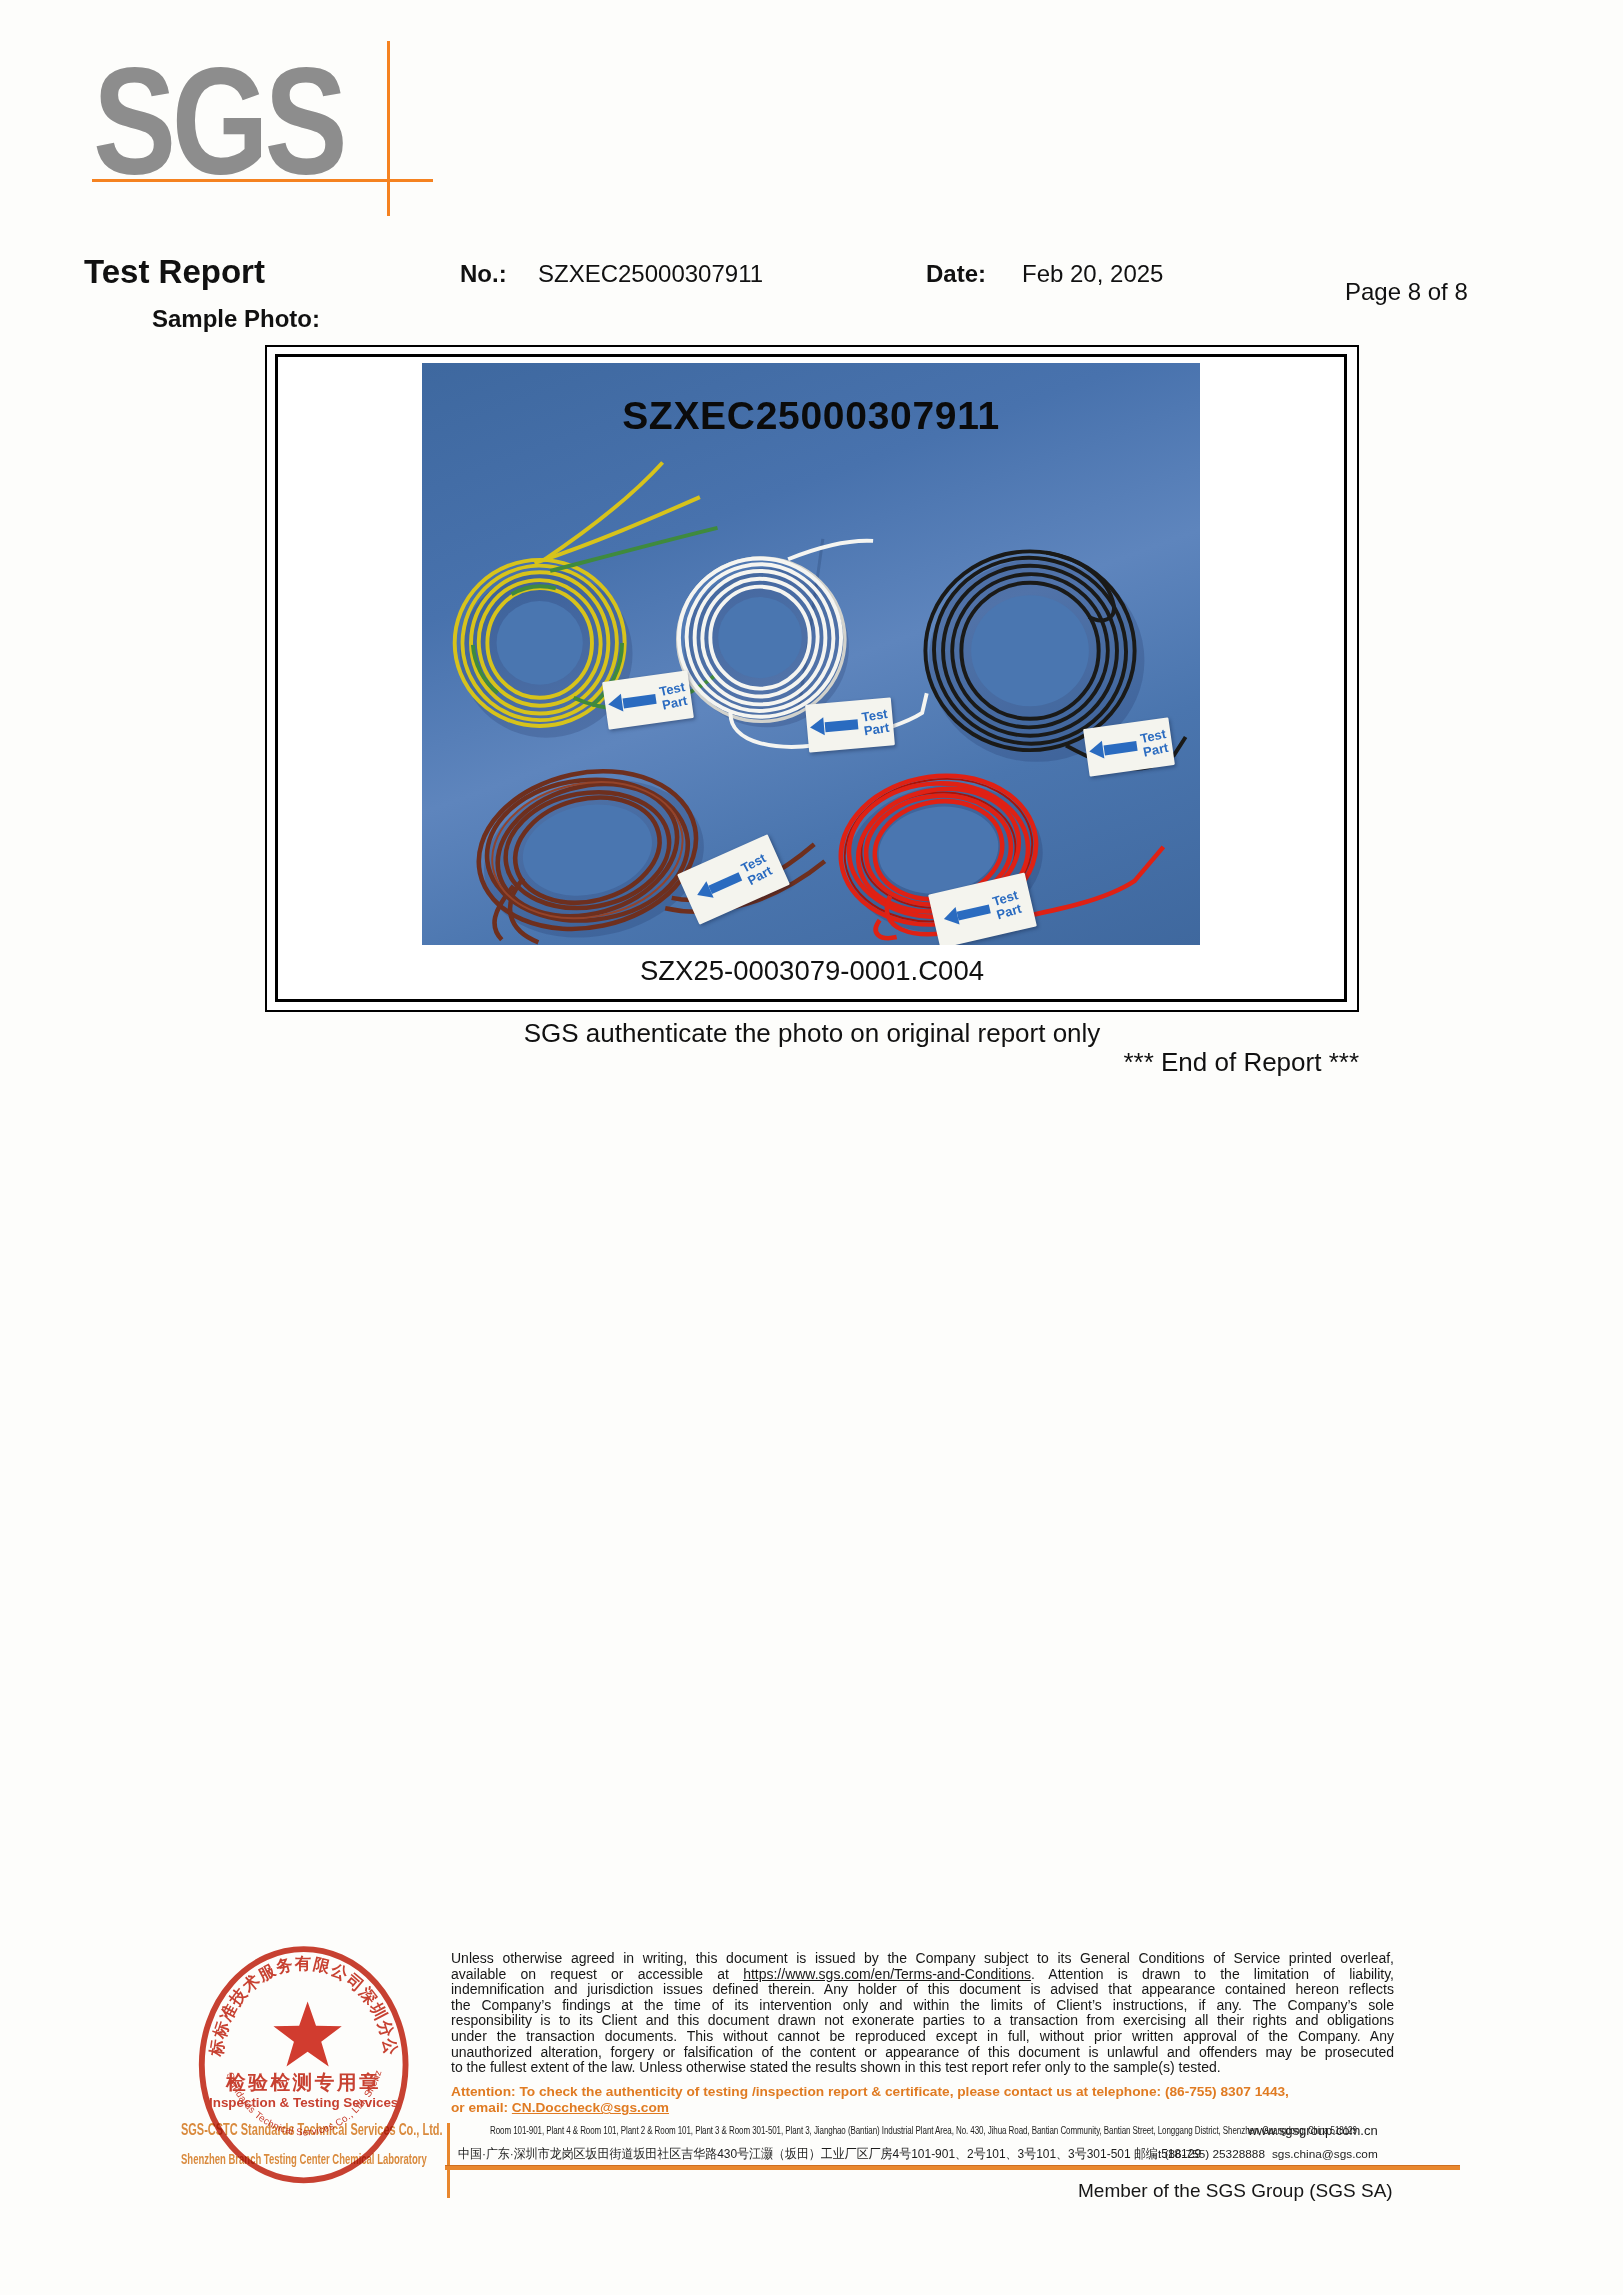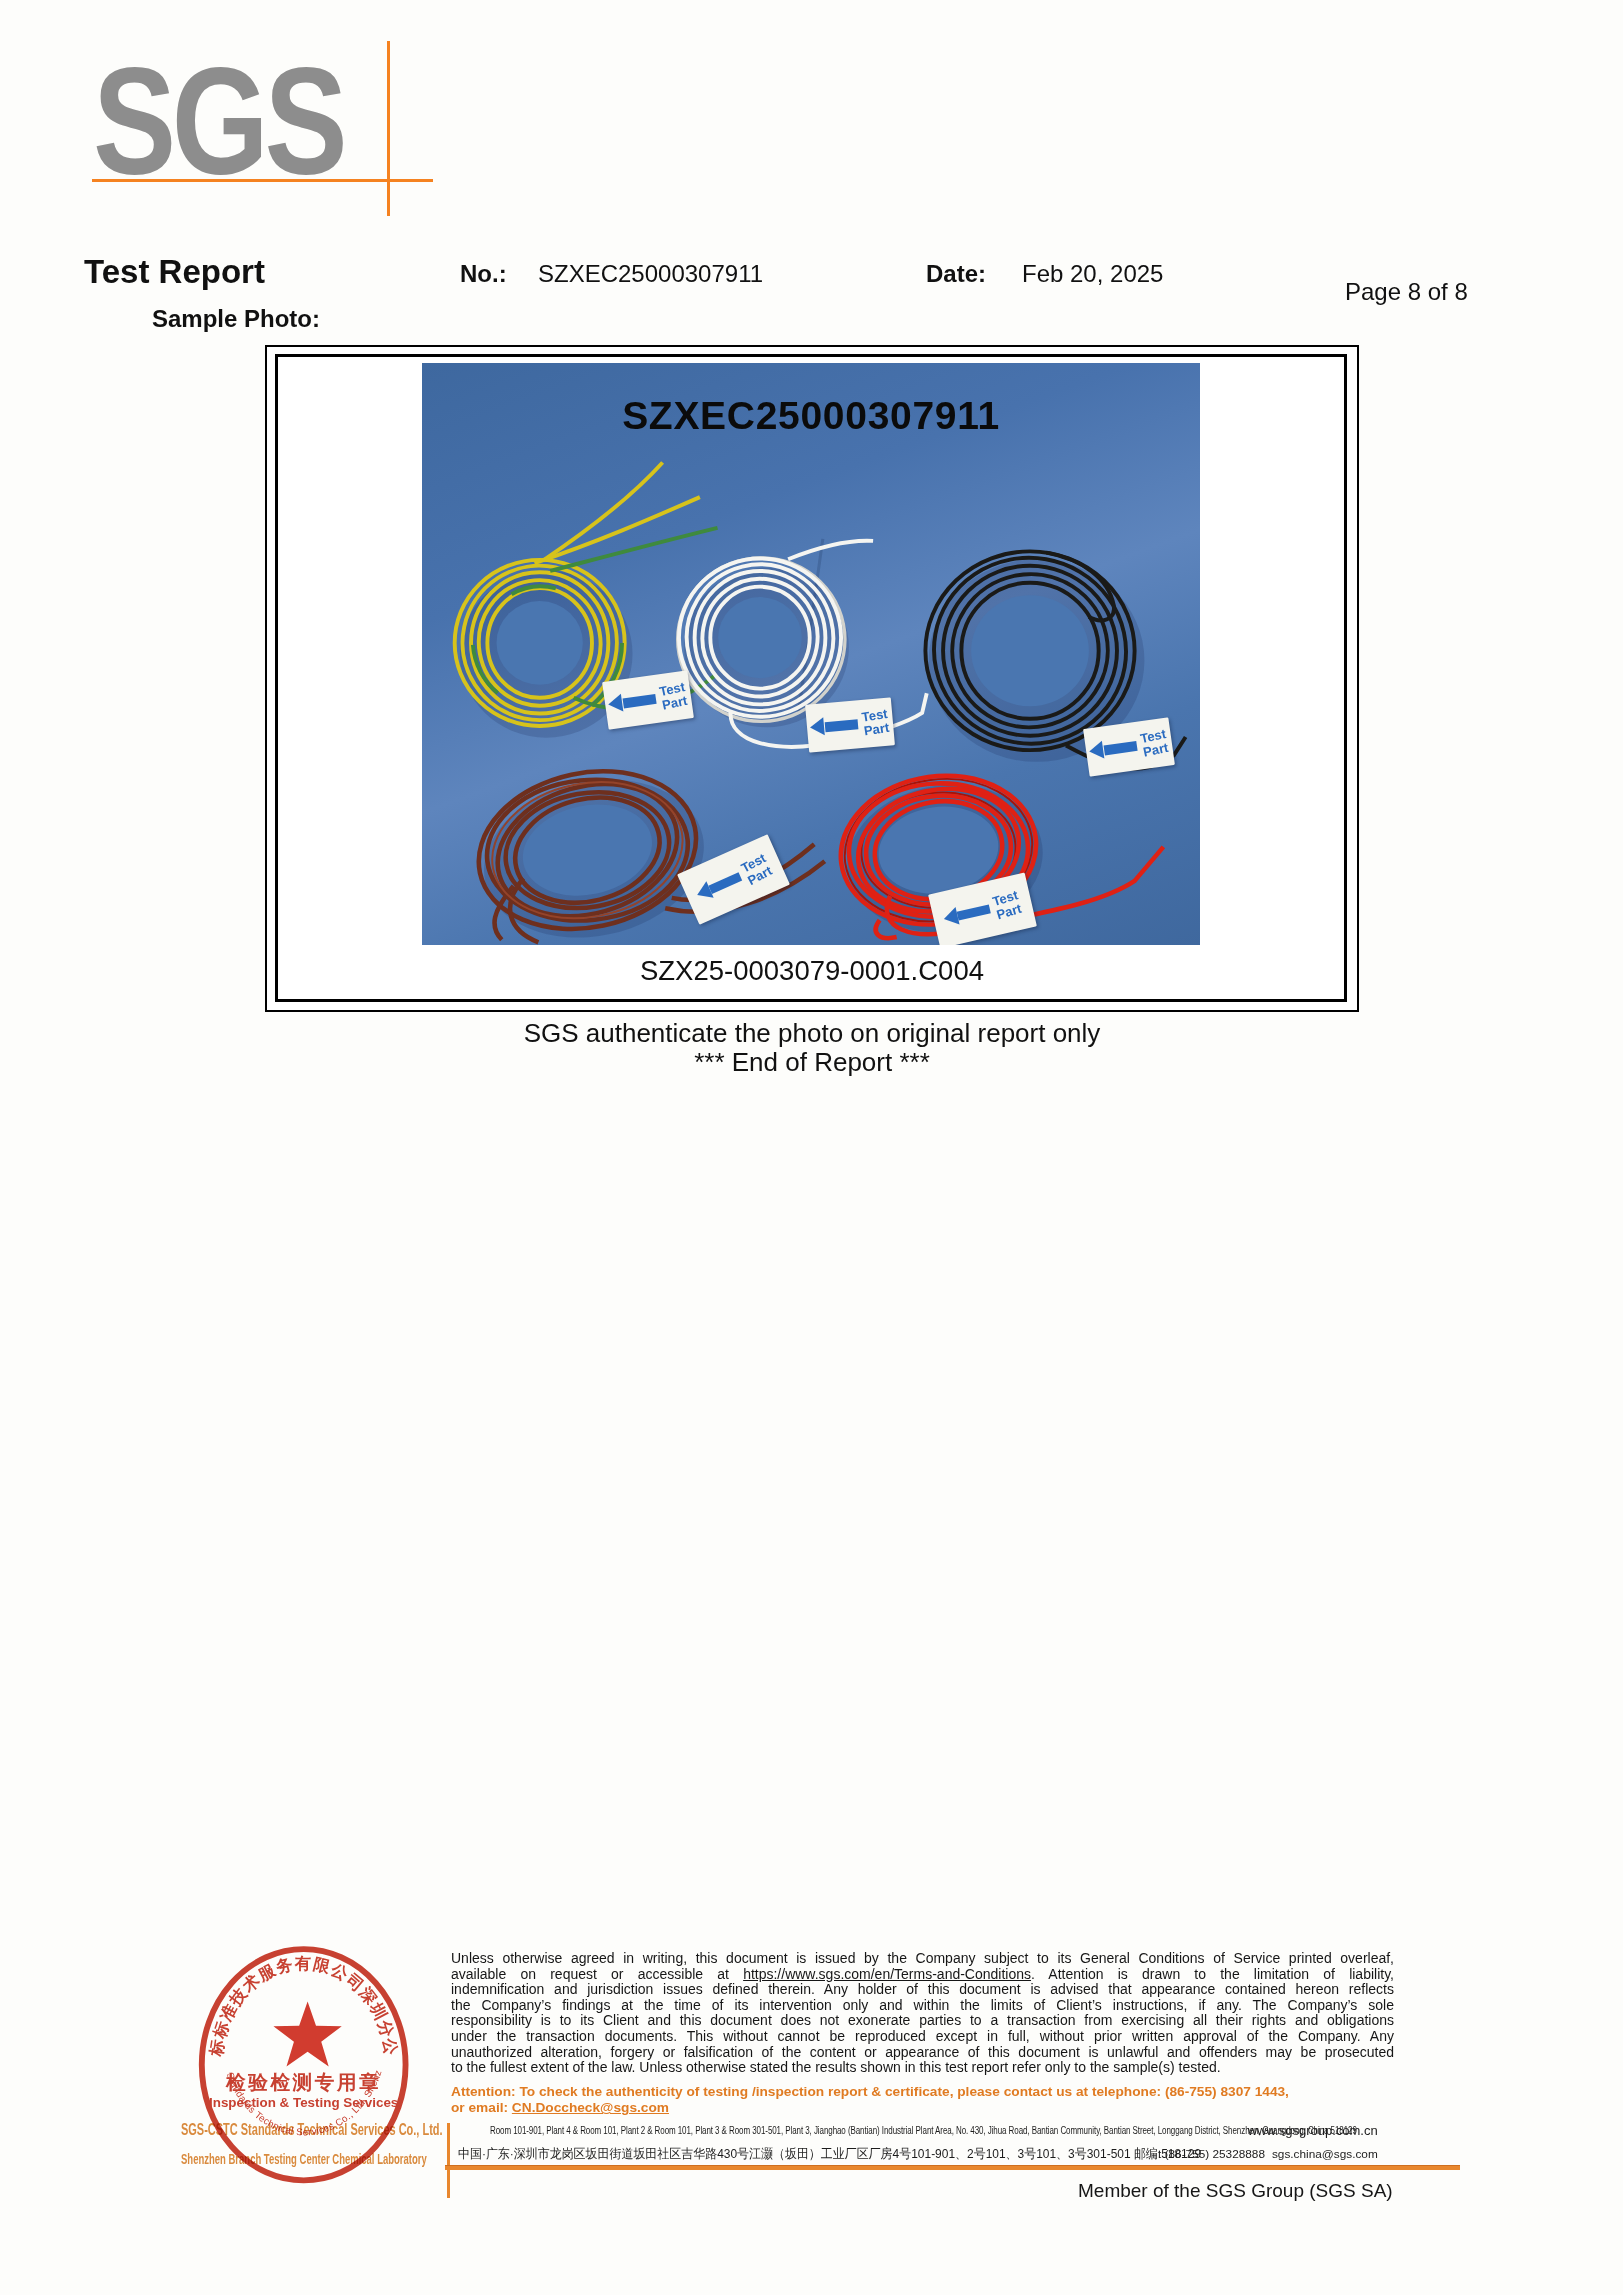--- a/index.html
+++ b/index.html
@@ -37,21 +37,21 @@
   .photo{
     left:422px; top:363px; width:778px; height:582px; overflow:hidden;
     background:linear-gradient(160deg,#3e689f 0%,#4872ad 30%,#5e85bd 52%,#4a75ae 72%,#3f689e 100%);
   }
   .photo-title{ left:0; top:31px; width:100%; text-align:center; font-size:39px; font-weight:bold; color:#0b0b0b; letter-spacing:0.7px; }
   .crease{ left:387px; top:175px; width:2.6px; height:177px; background:rgba(25,45,85,0.22); transform:rotate(8deg); }
 
   .caption{ left:265px; top:955px; width:1094px; text-align:center; font-size:27.5px; color:#111; }
 
   .auth-line{ left:265px; top:1018px; width:1094px; text-align:center; font-size:26px; }
-  .end-line{ left:265px; top:1047px; width:1094px; text-align:center; font-size:26px; }
+  .end-line{ left:265px; top:1047px; width:1094px; text-align:right; font-size:26px; }
 
   
   .tp-label{
     position:absolute; background:#f4f4ee; border-radius:1.3px;
     box-shadow:1.3px 2px 3.9px rgba(10,20,50,.35);
     display:flex; align-items:center; justify-content:center; gap:5.2px;
   }
   .tp-sm{ width:86px; height:48px; }
   .tp-lg{ width:99px; height:55px; }
   .tp-arrow{ position:relative; width:33px; height:9.2px; background:#2a6bc0; margin-left:13px; }
@@ -257,21 +257,21 @@
     <text fill="#c5301f" font-size="15" letter-spacing="0.5">
       <textPath href="#arcBottom" startOffset="50%" text-anchor="middle">SGS-CSTC Standards Technical Services Co., Ltd. Shenzhen Branch</textPath>
     </text>
   </svg>
 
   <div class="abs legal">
     <div class="legal-line">Unless otherwise agreed in writing, this document is issued by the Company subject to its General Conditions of Service printed overleaf,</div>
     <div class="legal-line"><span>available on request or accessible at </span><span class="ulined">https://www.sgs.com/en/Terms-and-Conditions</span><span>. Attention is drawn to the limitation of liability,</span></div>
     <div class="legal-line">indemnification and jurisdiction issues defined therein. Any holder of this document is advised that appearance contained hereon reflects</div>
     <div class="legal-line">the Company’s findings at the time of its intervention only and within the limits of Client’s instructions, if any. The Company’s sole</div>
-    <div class="legal-line">responsibility is to its Client and this document does not exonerate parties to a transaction from exercising all their rights and obligations</div>
+    <div class="legal-line">responsibility is to its Client and this document drawn not exonerate parties to a transaction from exercising all their rights and obligations</div>
     <div class="legal-line">under the transaction documents. This without cannot be reproduced except in full, without prior written approval of the Company. Any</div>
     <div class="legal-line">unauthorized alteration, forgery or falsification of the content or appearance of this document is unlawful and offenders may be prosecuted</div>
     <div class="legal-line last">to the fullest extent of the law. Unless otherwise stated the results shown in this test report refer only to the sample(s) tested.</div>
   </div>
 
   <div class="abs attention">
     <div>Attention: To check the authenticity of testing /inspection report &amp; certificate, please contact us at telephone: (86-755) 8307 1443,</div>
     <div><span>or email: </span><span class="ulined">CN.Doccheck@sgs.com</span></div>
   </div>
 

